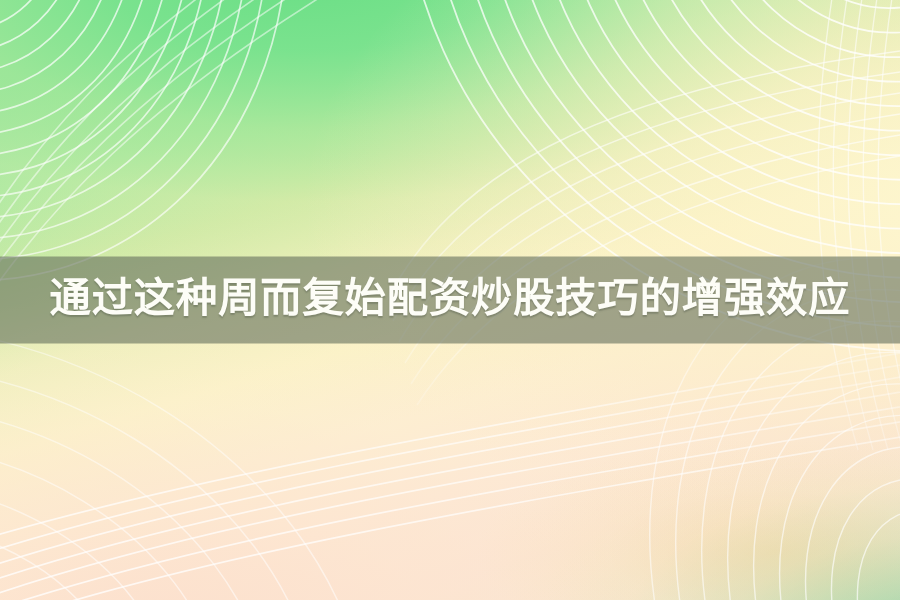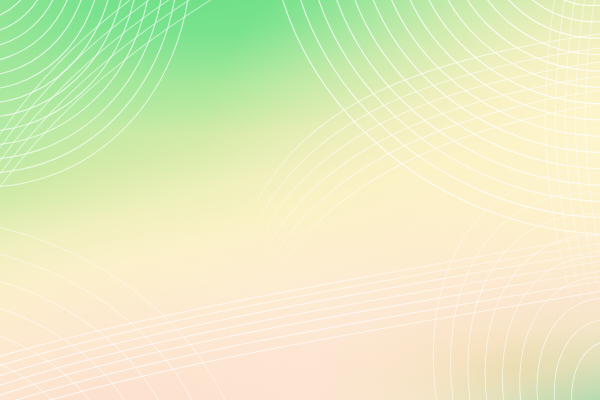--- a/index.html
+++ b/index.html
@@ -286,14 +286,17 @@
       <g mask="url(#maskTR)" fill="none" stroke="#ffffff" stroke-width="0.9" stroke-opacity="0.58">
         <path d="M 556 -10 C 540 90 540 190 572 300"></path>
         <path d="M 566 -10 C 550 90 550 190 582 300"></path>
         <path d="M 576 -10 C 560 90 560 190 592 300"></path>
         <path d="M 586 -10 C 570 90 570 190 602 300"></path>
         <path d="M 596 -10 C 580 90 580 190 612 300"></path>
       </g>
     </svg>
   </div>
 
+  <div class="caption-band">
+    <div class="caption-text">通过这种周而复始配资炒股技巧的增强效应</div>
+  </div>
 
 </div>
 
 </body></html>

